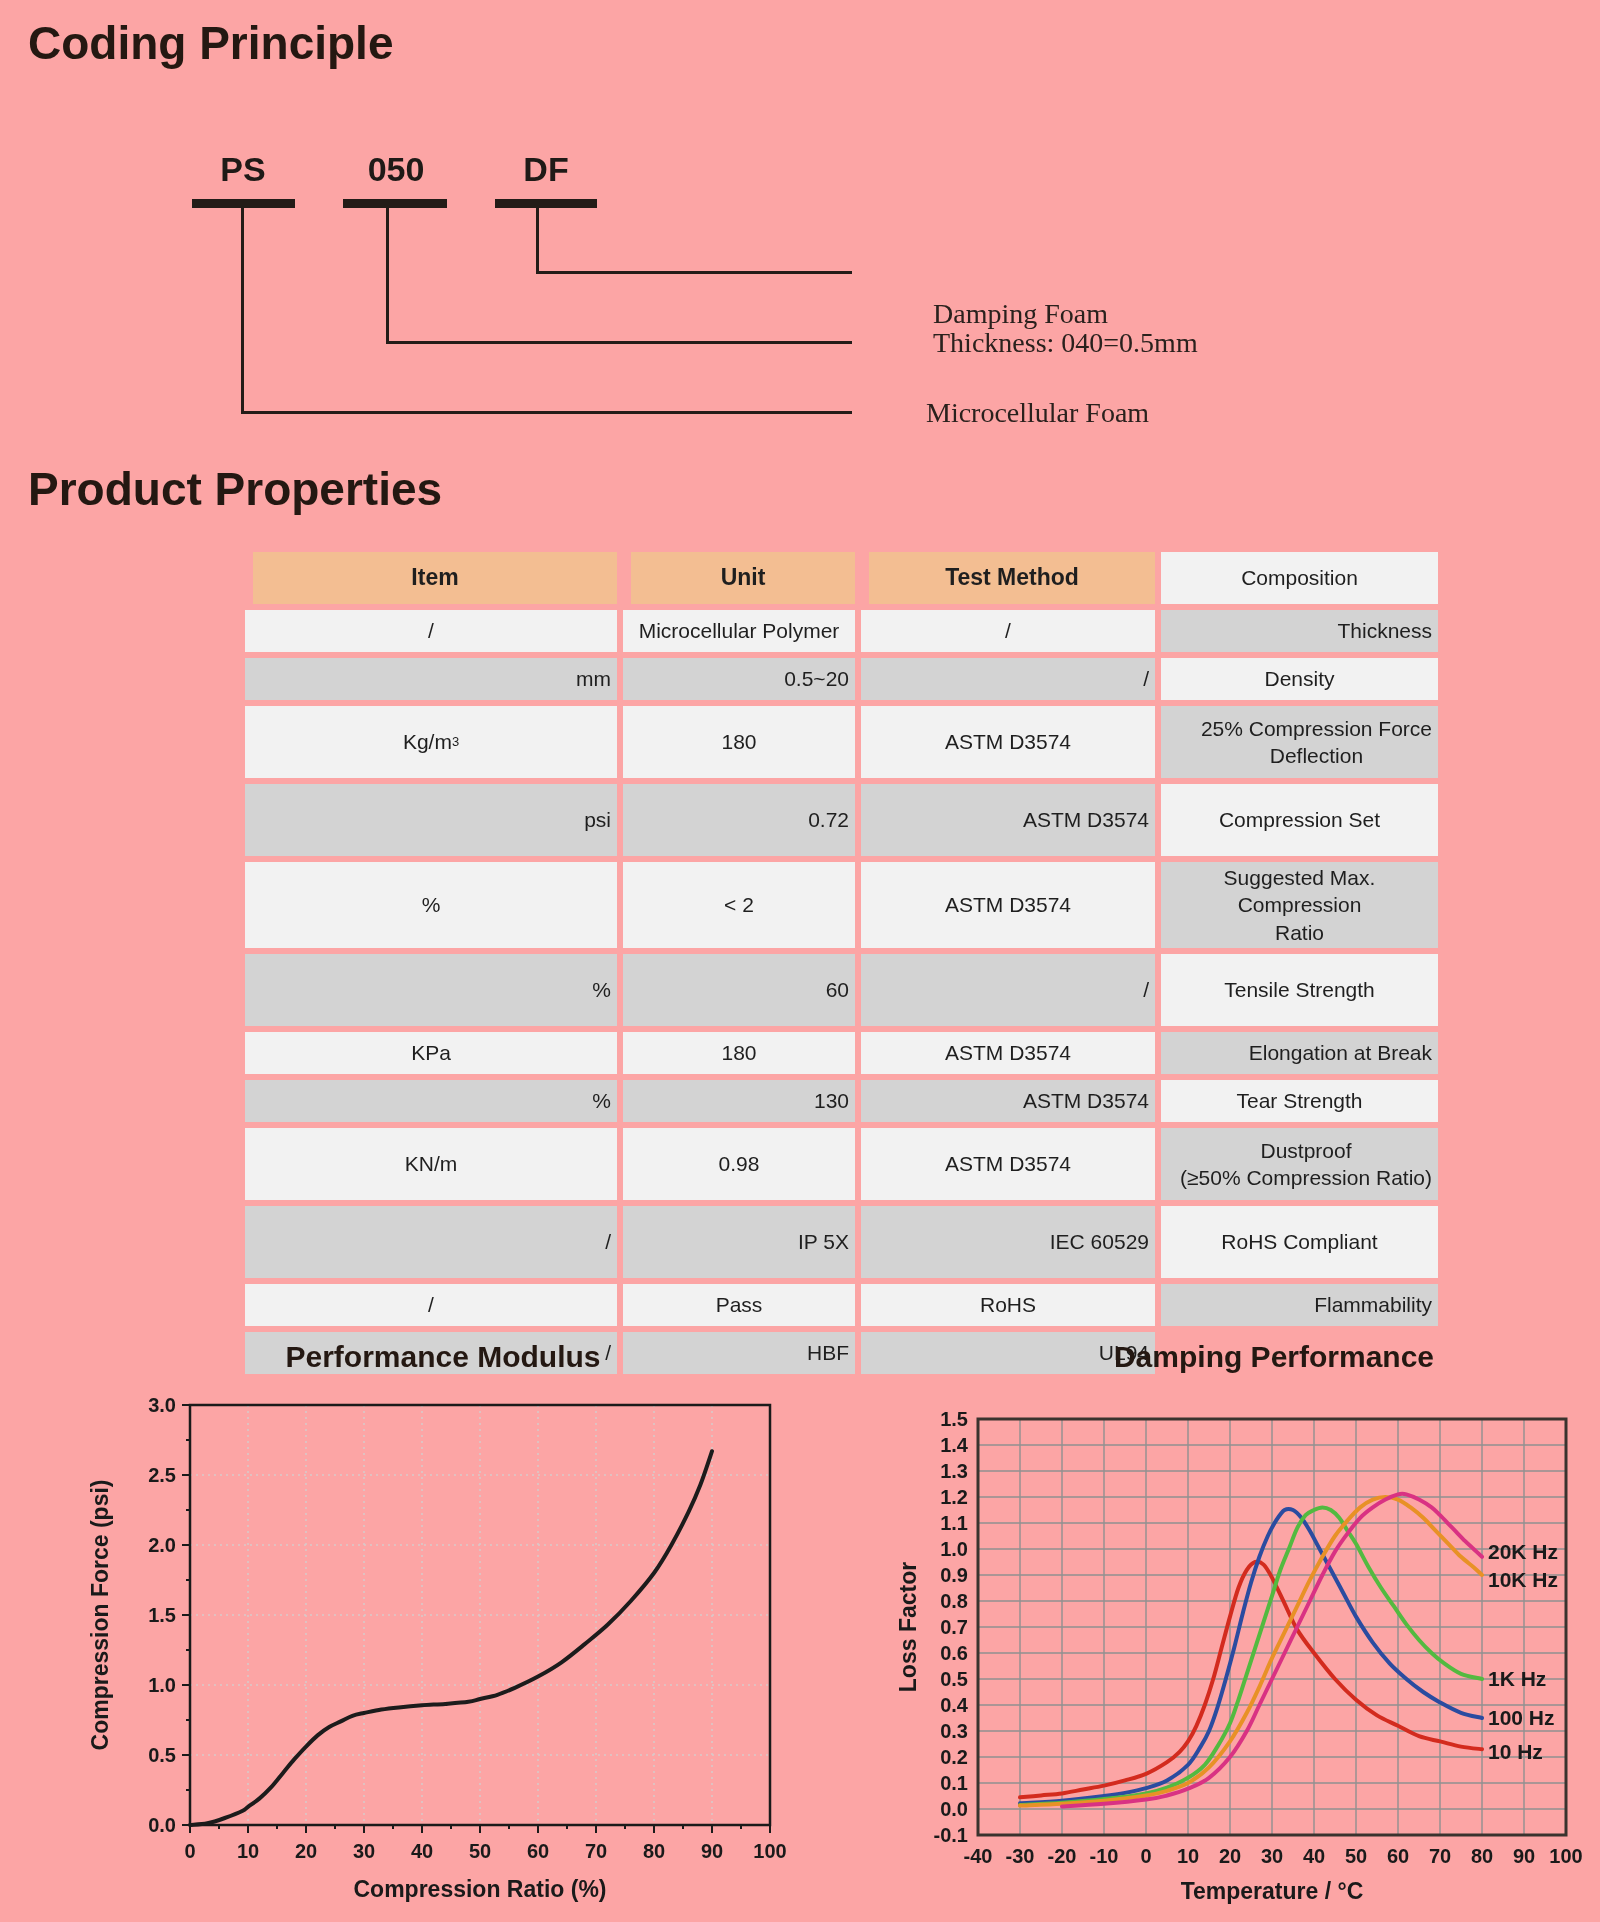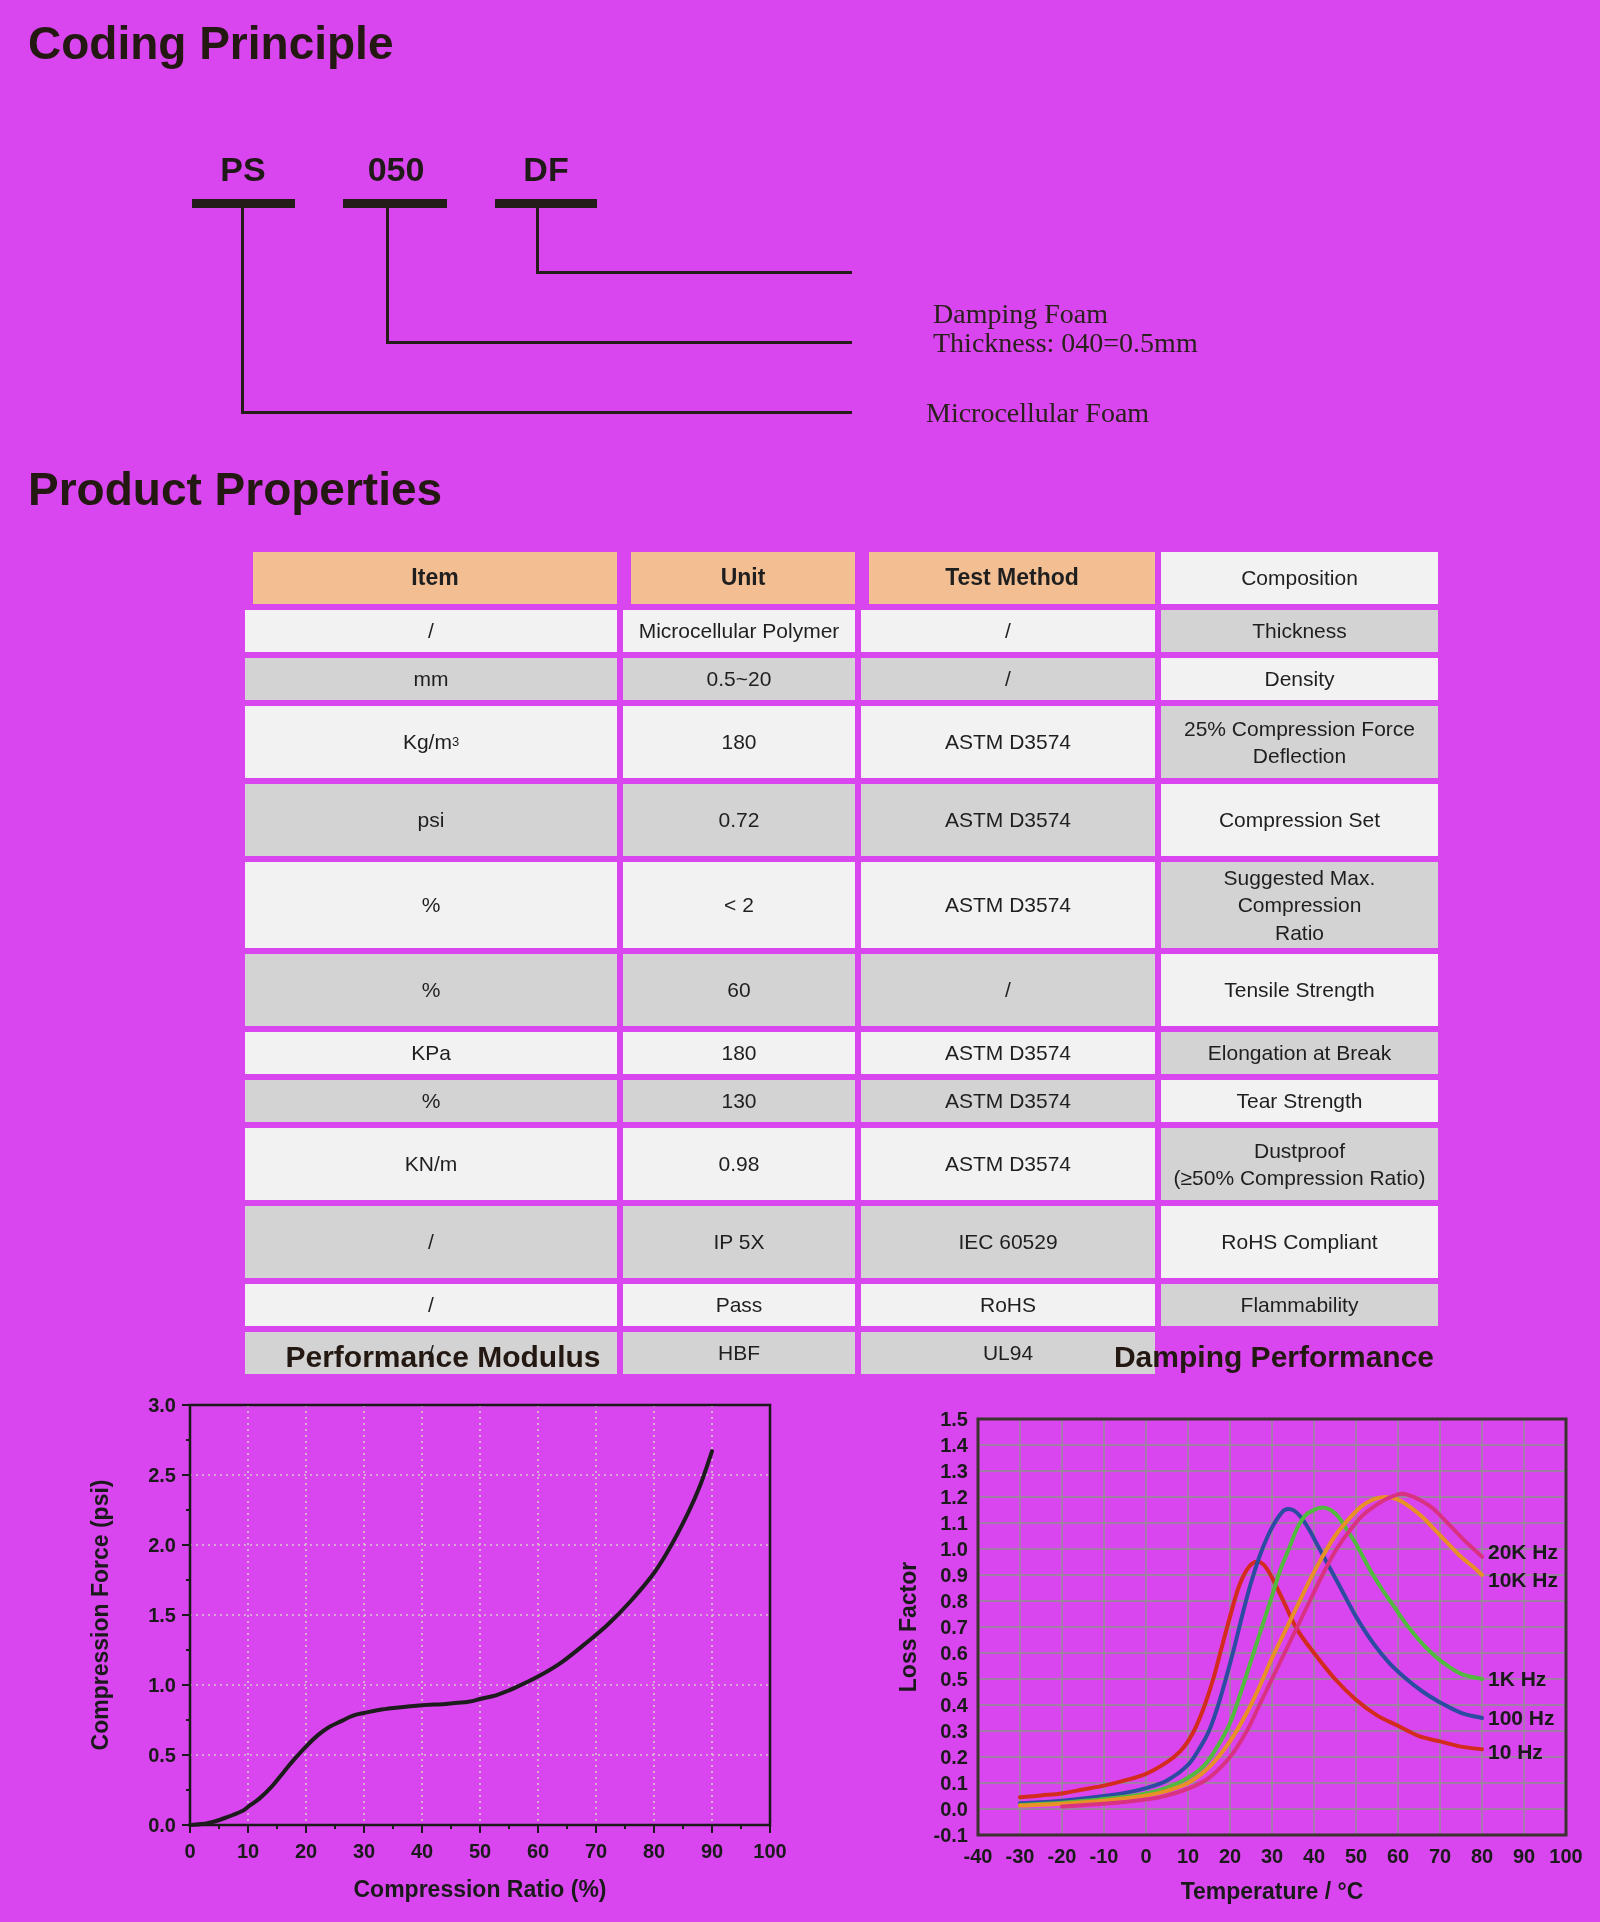--- a/index.html
+++ b/index.html
@@ -1,34 +1,34 @@
 <!DOCTYPE html>
 <html><head>
 <meta charset="utf-8">
 <style>
   html,body{margin:0;padding:0;background:#ffffff;}
-  #page{position:relative;width:1600px;height:1922px;background:#d946ef;overflow:hidden;
+  #page{position:relative;width:1600px;height:1922px;background:#fca5a5;overflow:hidden;
         font-family:"Liberation Sans", sans-serif;color:#1f1f1f;}
   .abs{position:absolute;}
   .h1{font-size:46px;font-weight:bold;color:#241812;letter-spacing:0px;}
   
   .code{font-size:34px;font-weight:bold;color:#1f1a17;transform:translateX(-50%);}
   .codebar{height:9px;background:#231c18;}
   .vline{width:3px;background:#231c18;}
   .hline{height:3px;background:#231c18;}
   .codelabel{font-family:"Liberation Serif", serif;font-size:28px;color:#2a211d;
              transform:translateY(-50%);white-space:nowrap;}
   
   #props-table{display:grid;grid-template-columns:372px 232px 294px 277px;
                column-gap:6px;row-gap:6px;width:1193px;}
   .cell{display:flex;align-items:center;justify-content:center;text-align:center;
         font-size:21px;line-height:1.3;padding:2px 6px;box-sizing:border-box;}
   .th{background:#F3BE92;font-weight:bold;font-size:23px;min-height:52px;margin-left:8px;}
   .light{background:#F2F2F2;}
-  .dark{background:#D3D3D3;}
+  .dark{background:#D3D3D3;justify-content:flex-end;}
   .single{min-height:42px;}
   .tall{min-height:72px;}
   sup{font-size:13px;}
   .chart-title{font-size:30px;font-weight:bold;color:#241812;transform:translateX(-50%);white-space:nowrap;}
   svg text{font-family:"Liberation Sans", sans-serif;}
 </style>
 </head>
 <body>
 
 <div id="page">

